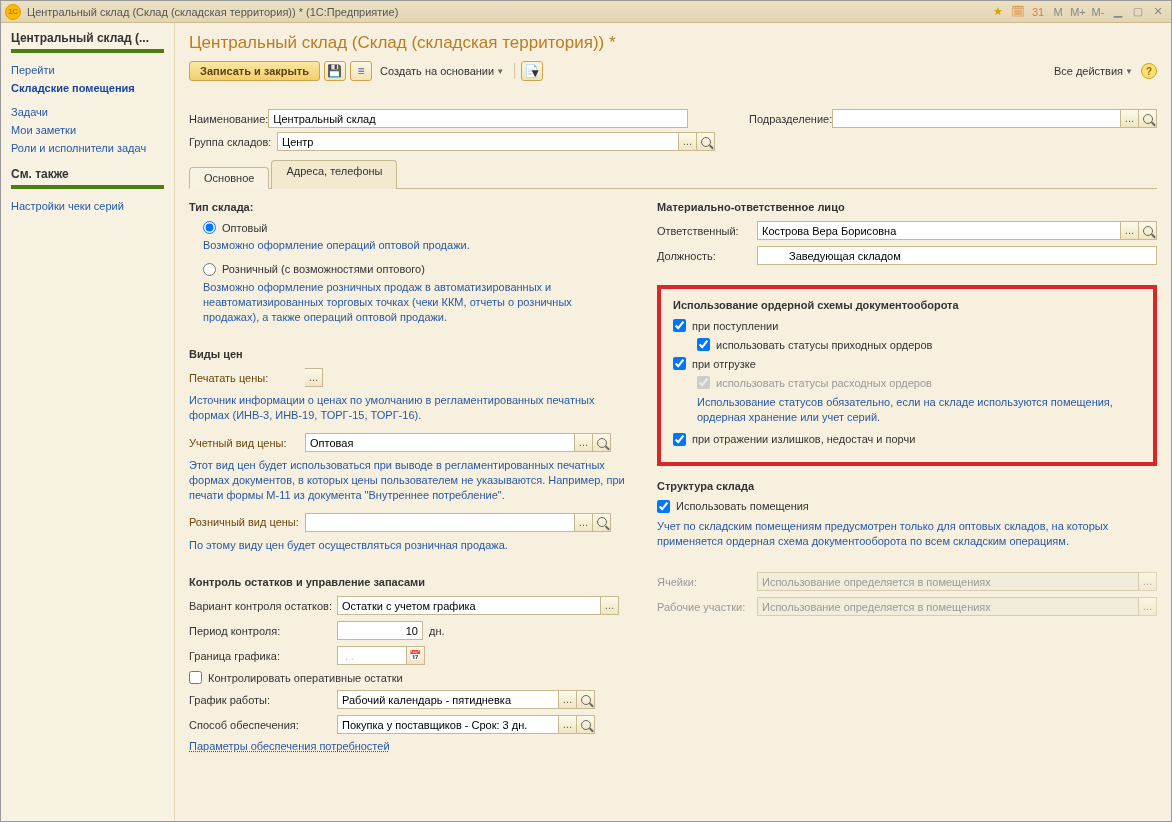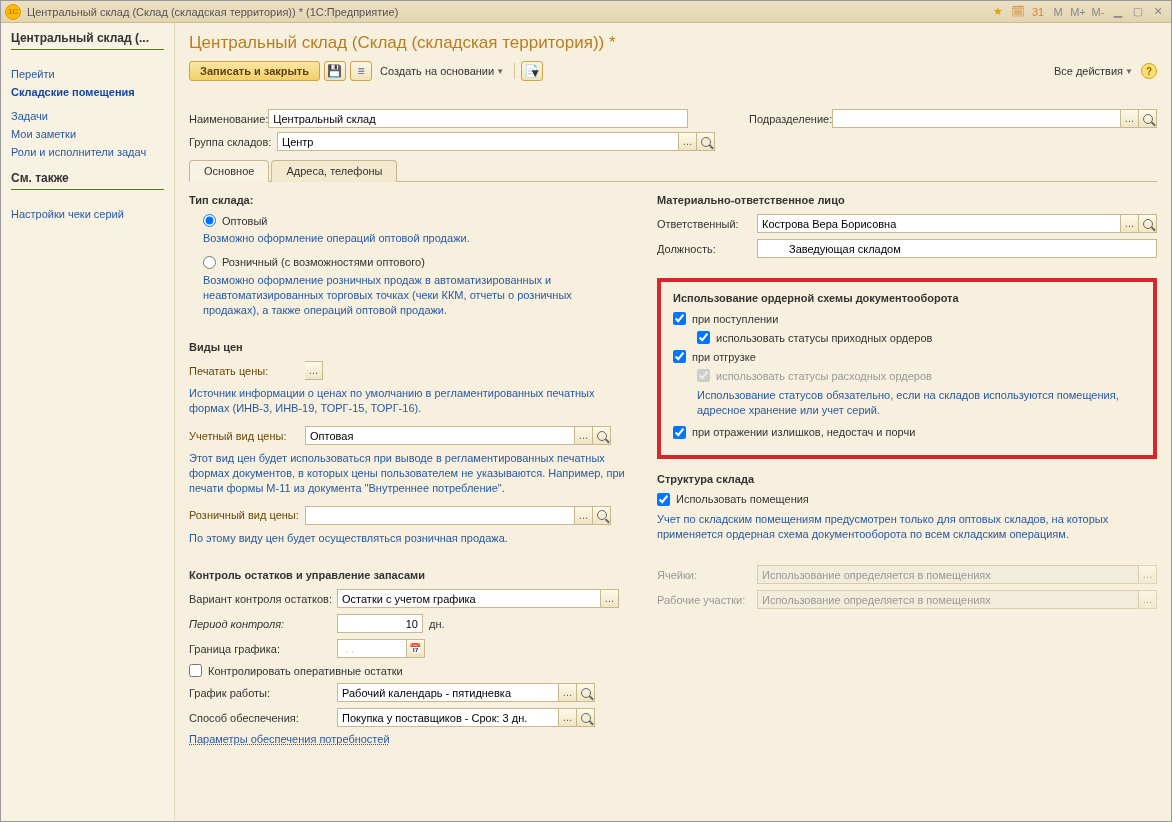--- a/index.html
+++ b/index.html
@@ -7,21 +7,21 @@
 .window { width: 1172px; height: 822px; border: 1px solid #999; background: #f7f0de; display: flex; flex-direction: column; }
 .titlebar { height: 22px; background: linear-gradient(#ece0c4,#e3d5b3); display: flex; align-items: center; padding: 0 4px; border-bottom: 1px solid #cdbb8f; }
 .titlebar .app-icon { width: 16px; height: 16px; background: #fabc00; border-radius: 50%; display: flex; align-items: center; justify-content: center; font-size: 8px; font-weight: bold; color: #c70; margin-right: 6px; border:1px solid #e59a00;}
 .titlebar .title-text { flex: 1; color: #555; font-size: 11px; }
 .titlebar .tbtn { width: 18px; height: 16px; margin-left: 2px; display: flex; align-items: center; justify-content: center; font-size: 11px; color: #888; cursor: pointer; }
 .titlebar .tbtn.cal { color:#d9822b; }
 .titlebar .tbtn.star { color:#d9a400; }
 .body-area { flex: 1; display: flex; overflow: hidden; }
 .sidebar { width: 174px; background: #f8f2e2; border-right: 1px solid #e6d9b9; padding: 8px 10px; }
 .sidebar .block { margin-bottom: 10px; }
-.sidebar .block-title { font-weight: bold; color: #333; border-bottom: 1px solid #4d7c0f; padding-bottom: 4px; margin-bottom: 15px; font-size: 12px; }
+.sidebar .block-title { font-weight: bold; color: #333; border-bottom: 4px solid #4d7c0f; padding-bottom: 4px; margin-bottom: 8px; font-size: 12px; }
 .sidebar .link { color: #2659a6; padding: 3px 0; cursor: pointer; font-size: 11px; }
 .sidebar .link.bold { font-weight: bold; color: #1746a2; }
 .main { flex: 1; padding: 10px 14px; overflow: auto; }
 .page-title { color: #b87d1f; font-size: 17px; margin-bottom: 8px; }
 .toolbar { display: flex; align-items: center; gap: 4px; margin-bottom: 28px; }
 .btn-primary { background: linear-gradient(#fbe6a3,#f2cf6a); border: 1px solid #cba34a; border-radius: 3px; padding: 3px 10px; font-size: 11px; font-weight: bold; color: #5b4317; cursor: pointer; }
 .btn-icon { width: 22px; height: 20px; border: 1px solid #cba34a; border-radius: 3px; background: linear-gradient(#fdf6e2,#f2e3b6); display: flex; align-items: center; justify-content: center; cursor: pointer; font-size:12px;}
 .btn-text { color: #333; font-size: 11px; cursor: pointer; padding: 0 4px; display:flex;align-items:center;}
 .btn-text .caret { font-size:8px; margin-left:2px; color:#666;}
 .toolbar .spacer { flex: 1; }
@@ -30,21 +30,21 @@
 .form-row .label { width: 88px; color: #333; }
 input[type=text].field { border: 1px solid #c7b98f; background: #fff; padding: 2px 4px; height: 19px; font-size: 11px; }
 .field-btn { width: 18px; height: 19px; border: 1px solid #c7b98f; border-left: none; background: linear-gradient(#fdfae9,#f0e5c4); display:flex;align-items:center;justify-content:center;font-size:10px;color:#555;cursor:pointer;}
 .search-btn { width: 18px; height: 19px; border: 1px solid #c7b98f; border-left: none; background: linear-gradient(#fdfae9,#f0e5c4); display:flex;align-items:center;justify-content:center;cursor:pointer;}
 .magnify { width:10px;height:10px;border:1.5px solid #666;border-radius:50%;position:relative;}
 .magnify::after{content:"";position:absolute;width:5px;height:1.5px;background:#666;bottom:-2px;right:-4px;transform:rotate(45deg);}
 .top-inputs { display: flex; gap: 30px; margin-bottom: 4px; }
 .top-inputs .col { display: flex; align-items: center; }
 .tabs { display: flex; border-bottom: 1px solid #c7b98f; margin: 8px 0 12px; }
 .tab { padding: 4px 14px; border: 1px solid #c7b98f; border-bottom: none; background: #f2e9ce; margin-right: 2px; border-radius: 4px 4px 0 0; cursor: pointer; position:relative; top:1px; font-size:11px;}
-.tab.active { background: #f8f2e2; border-bottom: 1px solid #f8f2e2; }
+.tab.active { background: #f8f2e2; border-bottom: 1px solid #f8f2e2; margin-top: 7px; }
 .columns { display: flex; gap: 28px; }
 .col-left { flex: 0 0 440px; }
 .col-right { flex: 1; }
 .section-title { font-weight: bold; color: #333; margin-bottom: 8px; font-size:11px; }
 .radio-row { display: flex; align-items: center; margin-bottom: 4px; }
 .radio-row input { margin-right: 6px; }
 .hint { color: #2659a6; font-size: 11px; margin: 4px 0 10px; line-height: 1.35; }
 .field-row { display: flex; align-items: center; margin-bottom: 6px; }
 .field-row .flabel { color: #6b460a; width: 116px; }
 .field-row .flabel.dark { color: #333; }
@@ -181,21 +181,21 @@
           <div class="hint">По этому виду цен будет осуществляться розничная продажа.</div>
 
           <div class="sep"></div>
           <div class="section-title">Контроль остатков и управление запасами</div>
           <div class="field-row">
             <div class="flabel dark" style="width:148px;">Вариант контроля остатков:</div>
             <input type="text" class="field" style="width: 264px;" value="Остатки с учетом графика">
             <div class="field-btn">…</div>
           </div>
           <div class="field-row">
-            <div class="flabel dark" style="width:148px;font-style:italic;">Период контроля:</div>
+            <div class="flabel dark" style="width:148px;">Период контроля:</div>
             <input type="text" class="field" style="width: 86px; text-align: right;" value="10">
             <span style="margin-left:6px;">дн.</span>
           </div>
           <div class="field-row">
             <div class="flabel dark" style="width:148px;">Граница графика:</div>
             <input type="text" class="field" style="width: 70px; color: rgb(187, 187, 187);" value=" . .">
             <div class="field-btn">📅</div>
           </div>
           <div class="chk-row">
             <input type="checkbox" style="">
@@ -247,21 +247,21 @@
               <span>использовать статусы приходных ордеров</span>
             </div>
             <div class="chk-row">
               <input type="checkbox" checked="" style="">
               <span>при отгрузке</span>
             </div>
             <div class="chk-row indent">
               <input type="checkbox" checked="" disabled="" style="">
               <span class="gray-text">использовать статусы расходных ордеров</span>
             </div>
-            <div class="subhint">Использование статусов обязательно, если на складов используются помещения, адресное хранение или учет серий.</div>
+            <div class="subhint">Использование статусов обязательно, если на складе используются помещения, ордерная хранение или учет серий.</div>
             <div class="chk-row">
               <input type="checkbox" checked="" style="">
               <span>при отражении излишков, недостач и порчи</span>
             </div>
           </div>
 
           <div class="section-title">Структура склада</div>
           <div class="chk-row">
             <input type="checkbox" checked="" style="">
             <span>Использовать помещения</span>

